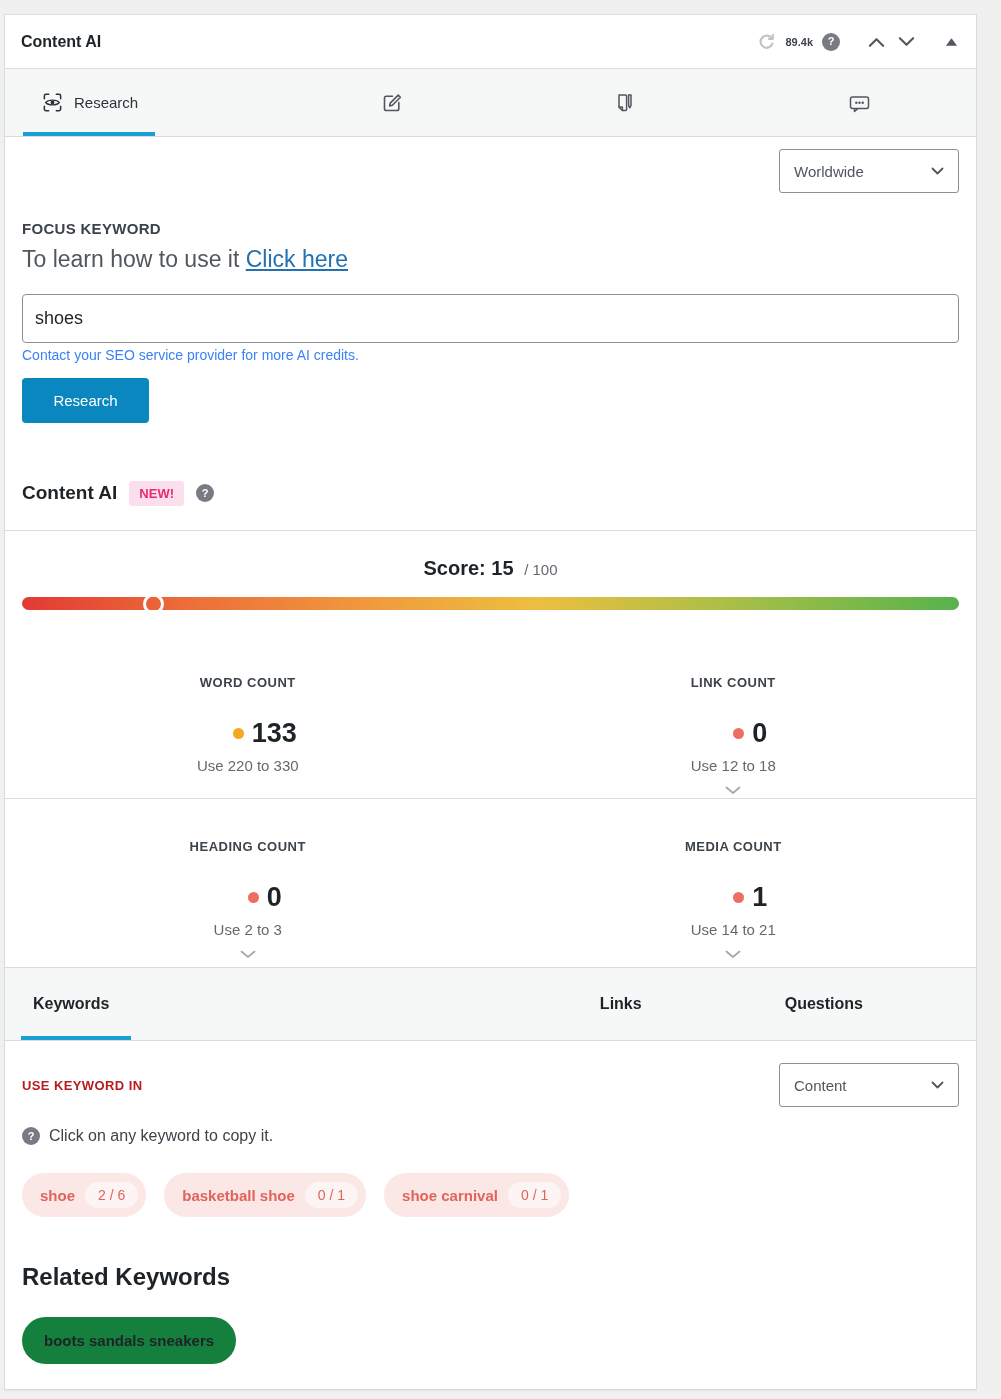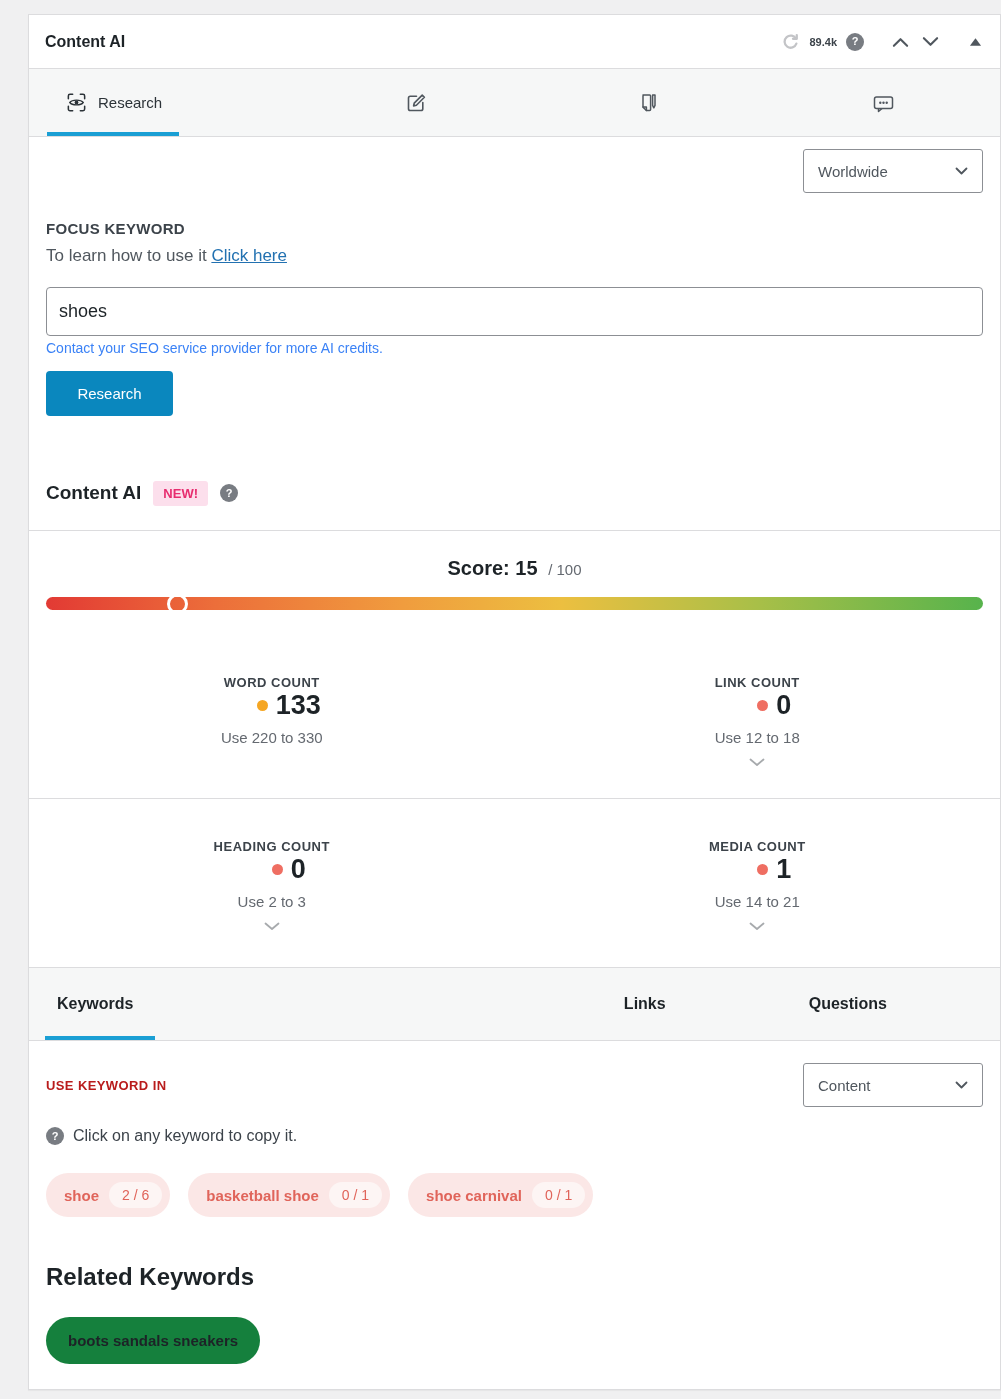--- a/index.html
+++ b/index.html
@@ -5,21 +5,21 @@
   * { box-sizing: border-box; margin: 0; padding: 0; }
   html,body { width:1001px; height:1399px; }
   body {
     background:#f0f0f1;
     font-family:"Liberation Sans", sans-serif;
     color:#1d2327;
     position:relative;
     overflow:hidden;
   }
   .panel {
-    position:absolute; left:28px; top:14px;
+    position:absolute; left:4px; top:14px;
     width:973px; height:1376px;
     background:#fff;
     border:1px solid #dcdcde;
     box-shadow:0 1px 1px rgba(0,0,0,.04);
   }
   
   .panel-header {
     height:54px; display:flex; align-items:center;
     justify-content:space-between; padding:0 16px;
     border-bottom:1px solid #dcdcde; background:#fff;
@@ -51,21 +51,21 @@
   .research-section { height:319px; padding:0 17px; }
   .select-row { display:flex; justify-content:flex-end; padding-top:12px; }
   .ui-select {
     width:180px; height:44px; background:#fff;
     border:1px solid #8c8f94; border-radius:3px;
     display:flex; align-items:center; justify-content:space-between;
     padding:0 14px; cursor:pointer;gap:31px;
   }
   .ui-select-value { font-size:15px; color:#50575e; }
   .focus-kw-label { margin-top:27px; font-size:15px; font-weight:700; color:#3c434a; letter-spacing:.3px; }
-  .learn-line { margin-top:9px; font-size:17px; color:#50575e; }
+  .learn-line { margin-top:9px; font-size:23px; color:#50575e; }
   .learn-link { color:#2271b1; text-decoration:underline; cursor:pointer; }
   .kw-input {
     margin-top:21px; width:100%; height:49px;
     border:1px solid #8c8f94; border-radius:4px;
     padding:0 12px; font-size:18px; color:#1d2327;
     font-family:"Liberation Sans", sans-serif;
   }
   .credits-note { margin-top:4px; font-size:14px; color:#3b82f6; }
   .research-btn {
     margin-top:15px; width:127px; height:45px;
@@ -96,21 +96,21 @@
     position:absolute; top:50%; transform:translateY(-50%);
     width:21px; height:21px; border:3px solid #fff; border-radius:50%;
     background:transparent;
   }
   
   .stats-row { display:flex; }
   .stats-row.one { height:147px; padding-top:24px; }
   .stats-row.two { height:169px; border-top:1px solid #dcdcde; padding-top:40px; }
   .stat-cell { flex:1; text-align:center; }
   .stat-label { font-size:13px; font-weight:700; color:#3c434a; letter-spacing:.5px; }
-  .stat-value-row { margin-top:0; display:flex; align-items:center; justify-content:center; gap:8px;padding-left:34px; }
+  .stat-value-row { margin-top:28px; display:flex; align-items:center; justify-content:center; gap:8px;padding-left:34px; }
   .stat-dot { width:11px; height:11px; border-radius:50%; display:inline-block; }
   .stat-value { font-size:27px; font-weight:700; color:#1d2327; }
   .stat-range { margin-top:8px; font-size:15px; color:#646970; }
   .stat-chevron { margin-top:12px; display:inline-block; cursor:pointer; }
   
   .kw-tabs {
     height:74px; display:flex; align-items:center;
     background:#f6f7f7; border-top:1px solid #dcdcde; border-bottom:1px solid #dcdcde;
   }
   .kw-tab { flex:1; font-size:16px; font-weight:700; color:#1d2327; cursor:pointer; position:relative; height:100%; display:flex; align-items:center; }

